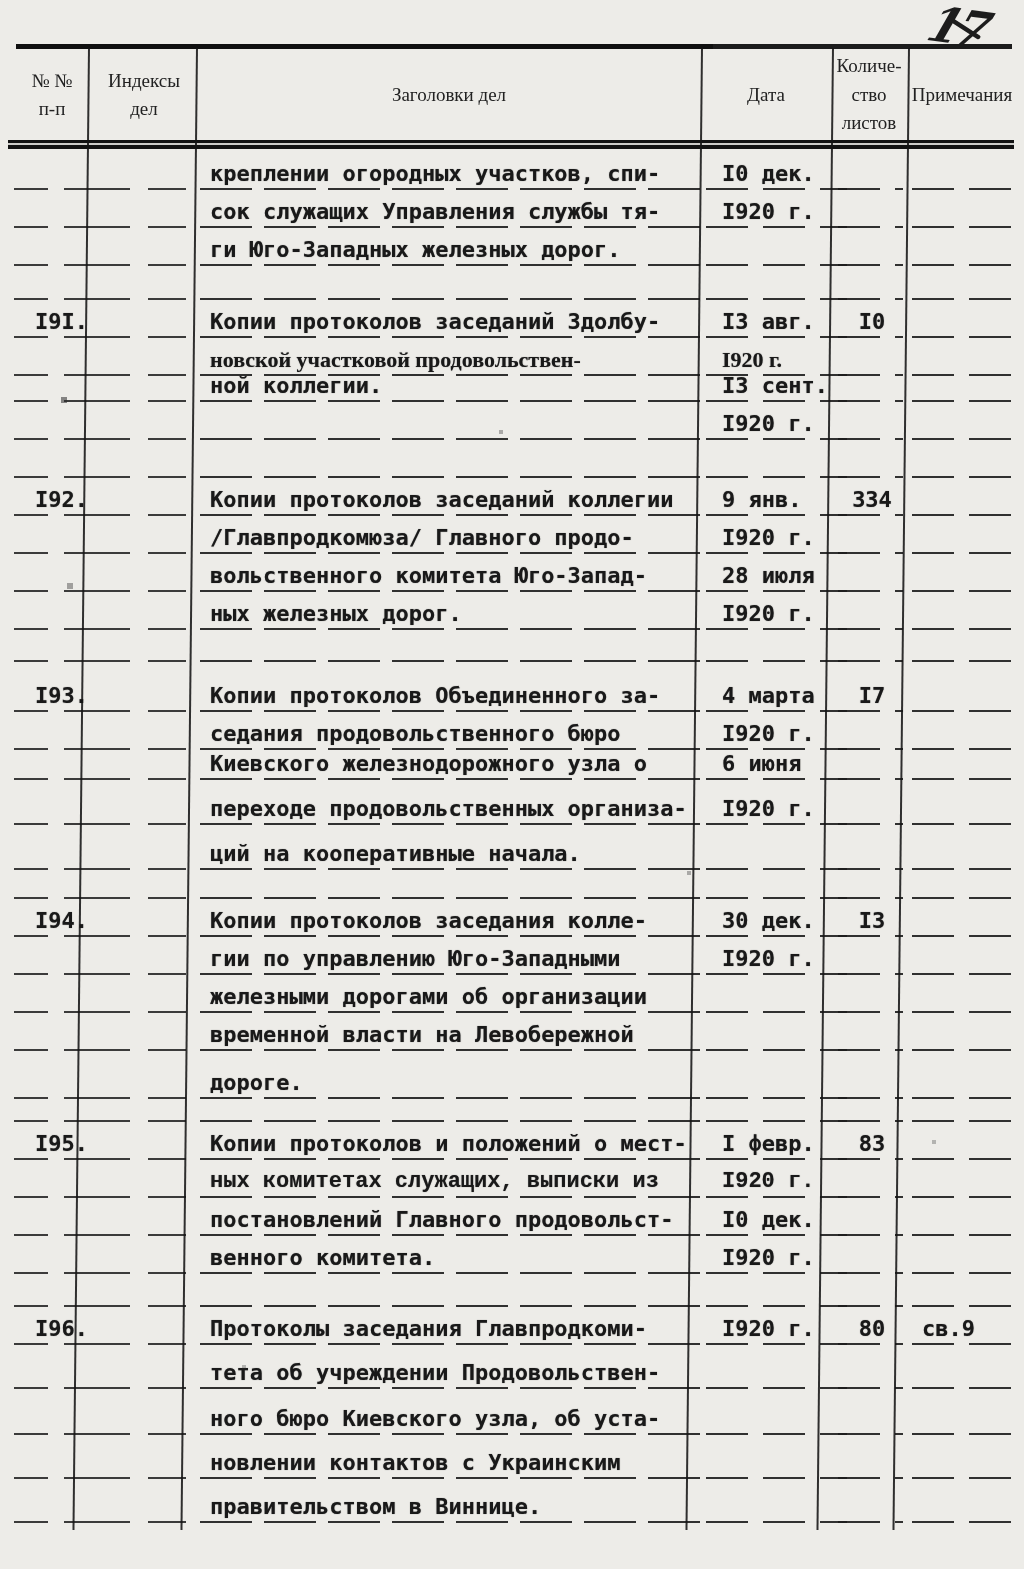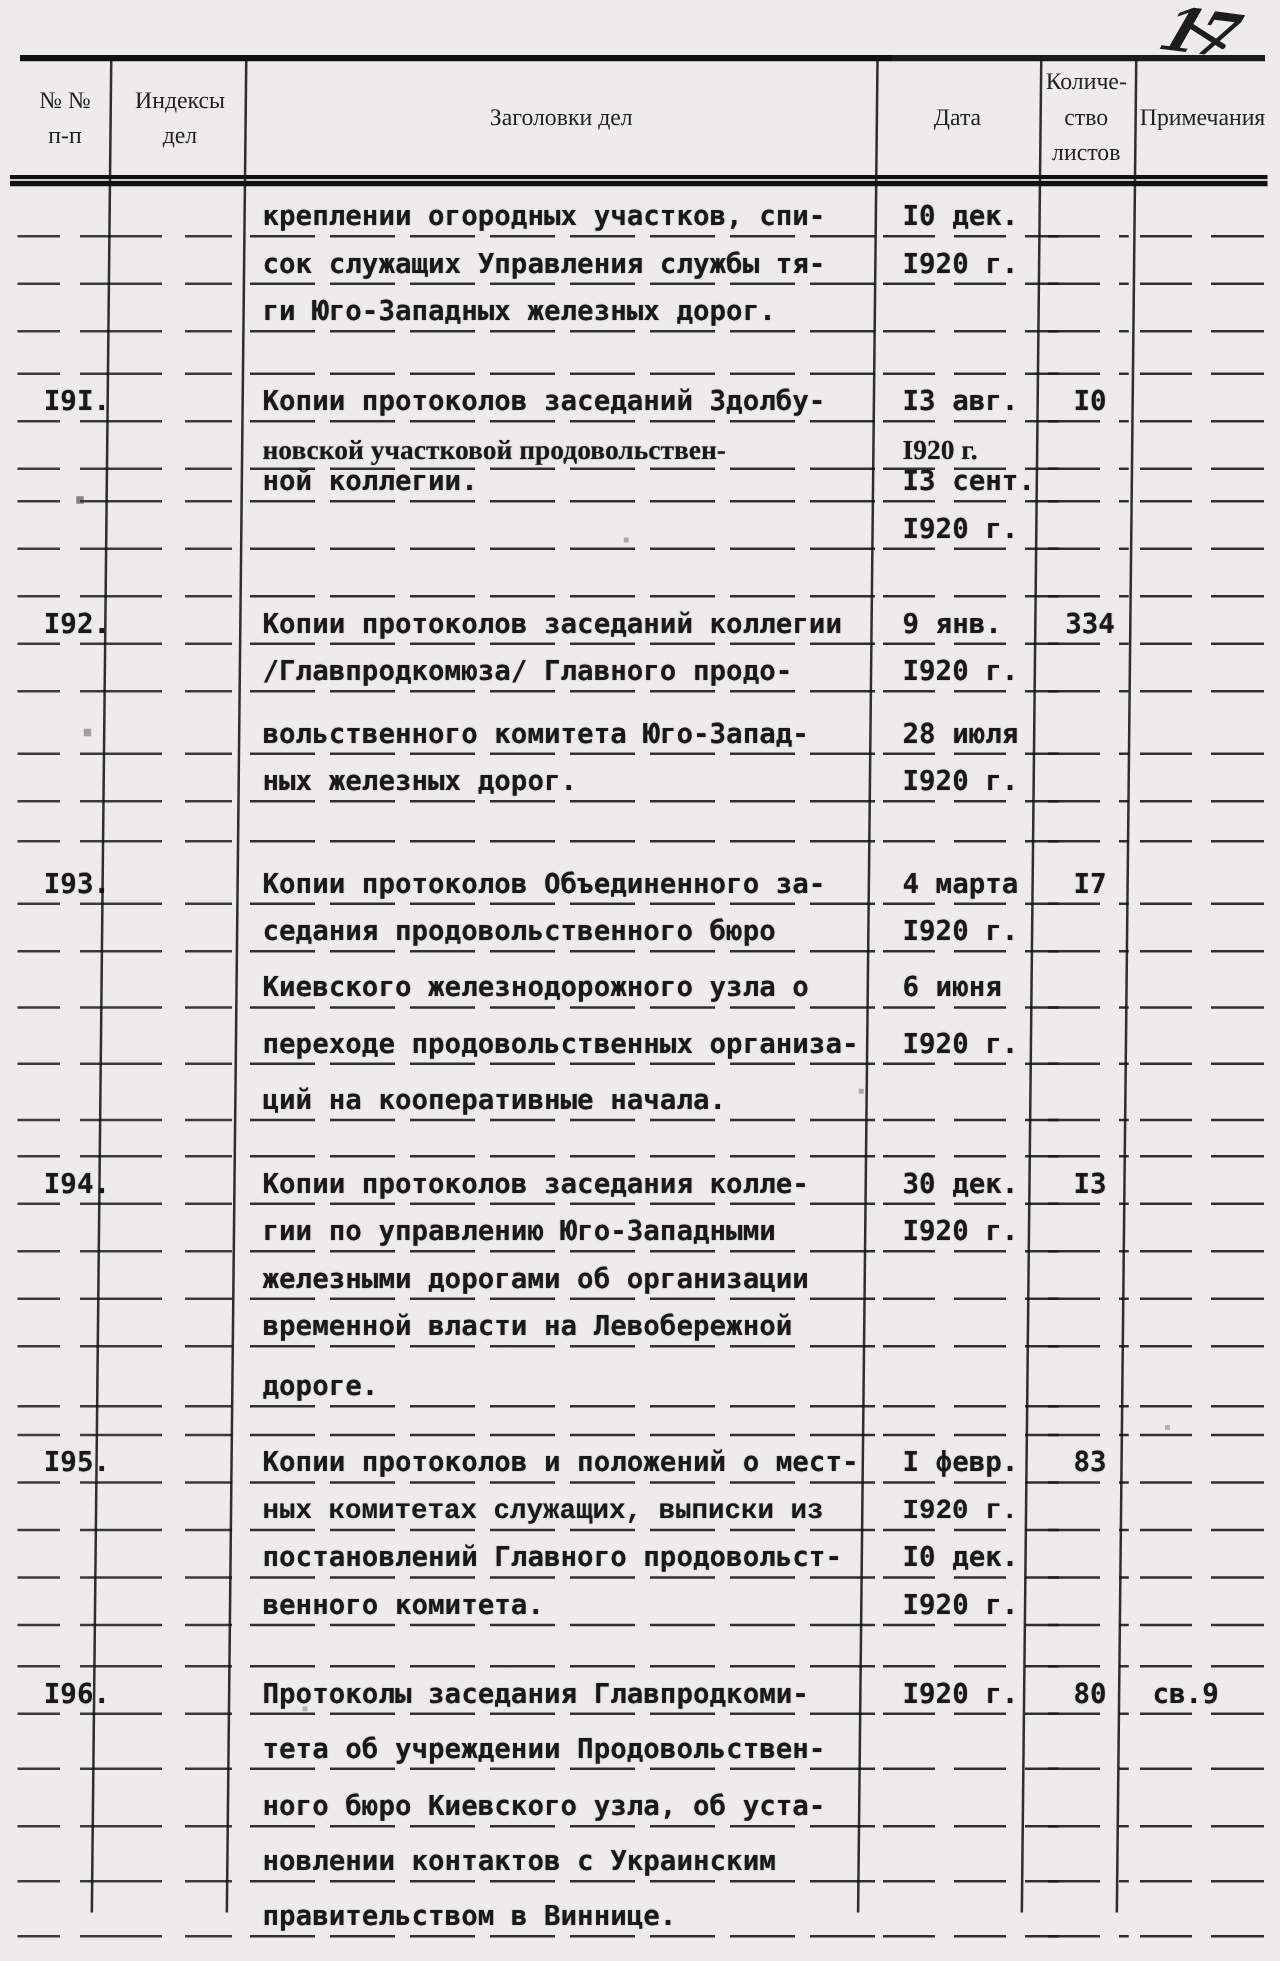--- a/index.html
+++ b/index.html
@@ -324,21 +324,21 @@
     <div class="cell c-date">
           <span class="tw f-d">I920 г.</span>
         </div>
     <div class="cell c-cnt">
           <span class="tw f-cnt"></span>
         </div>
     <div class="cell c-note">
           <span class="tw f-note"></span>
         </div>
   </div>
-      <div class="row" style="height: 50px; text-align: right;">
+      <div class="row" style="height: 38px; text-align: right;">
     <div class="cell c-num">
           <span class="tw f-num"></span>
         </div>
     <div class="cell c-idx"></div>
     <div class="cell c-title">
           <span class="tw f-t">вольственного комитета Юго-Запад-</span>
         </div>
     <div class="cell c-date">
           <span class="tw f-d">28 июля</span>
         </div>
@@ -414,21 +414,21 @@
     <div class="cell c-date">
           <span class="tw f-d">I920 г.</span>
         </div>
     <div class="cell c-cnt">
           <span class="tw f-cnt"></span>
         </div>
     <div class="cell c-note">
           <span class="tw f-note"></span>
         </div>
   </div>
-      <div class="row" style="height: 45px;">
+      <div class="row" style="height: 30px;">
     <div class="cell c-num">
           <span class="tw f-num"></span>
         </div>
     <div class="cell c-idx"></div>
     <div class="cell c-title">
           <span class="tw f-t">Киевского железнодорожного узла о</span>
         </div>
     <div class="cell c-date">
           <span class="tw f-d">6 июня</span>
         </div>

